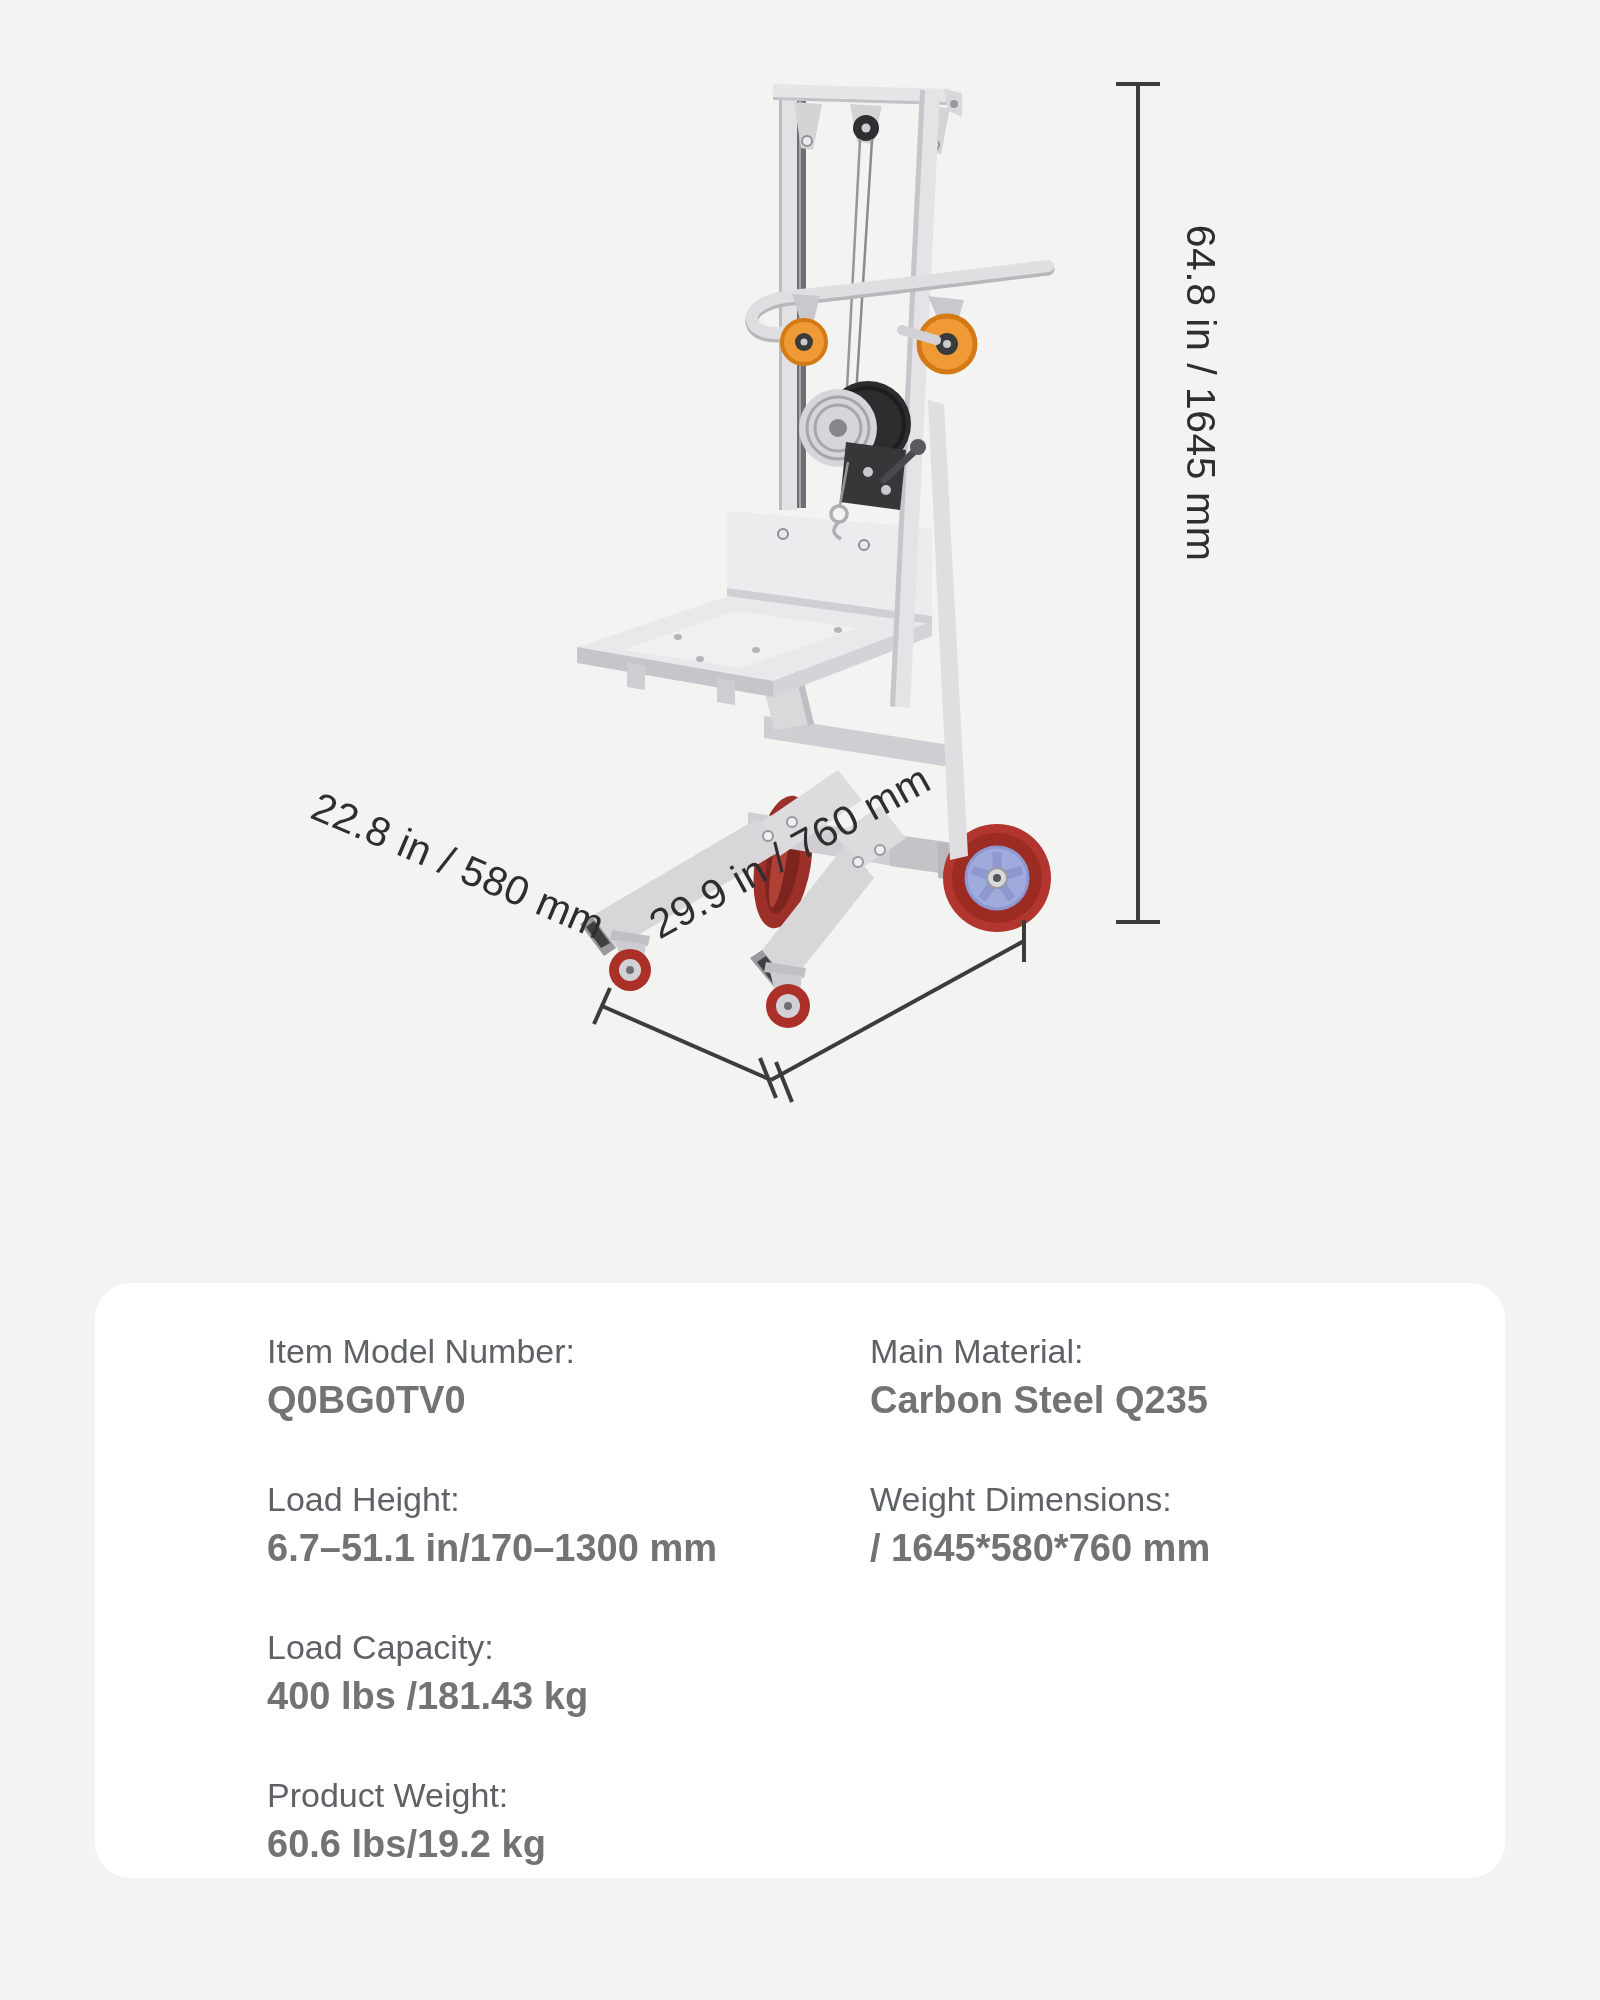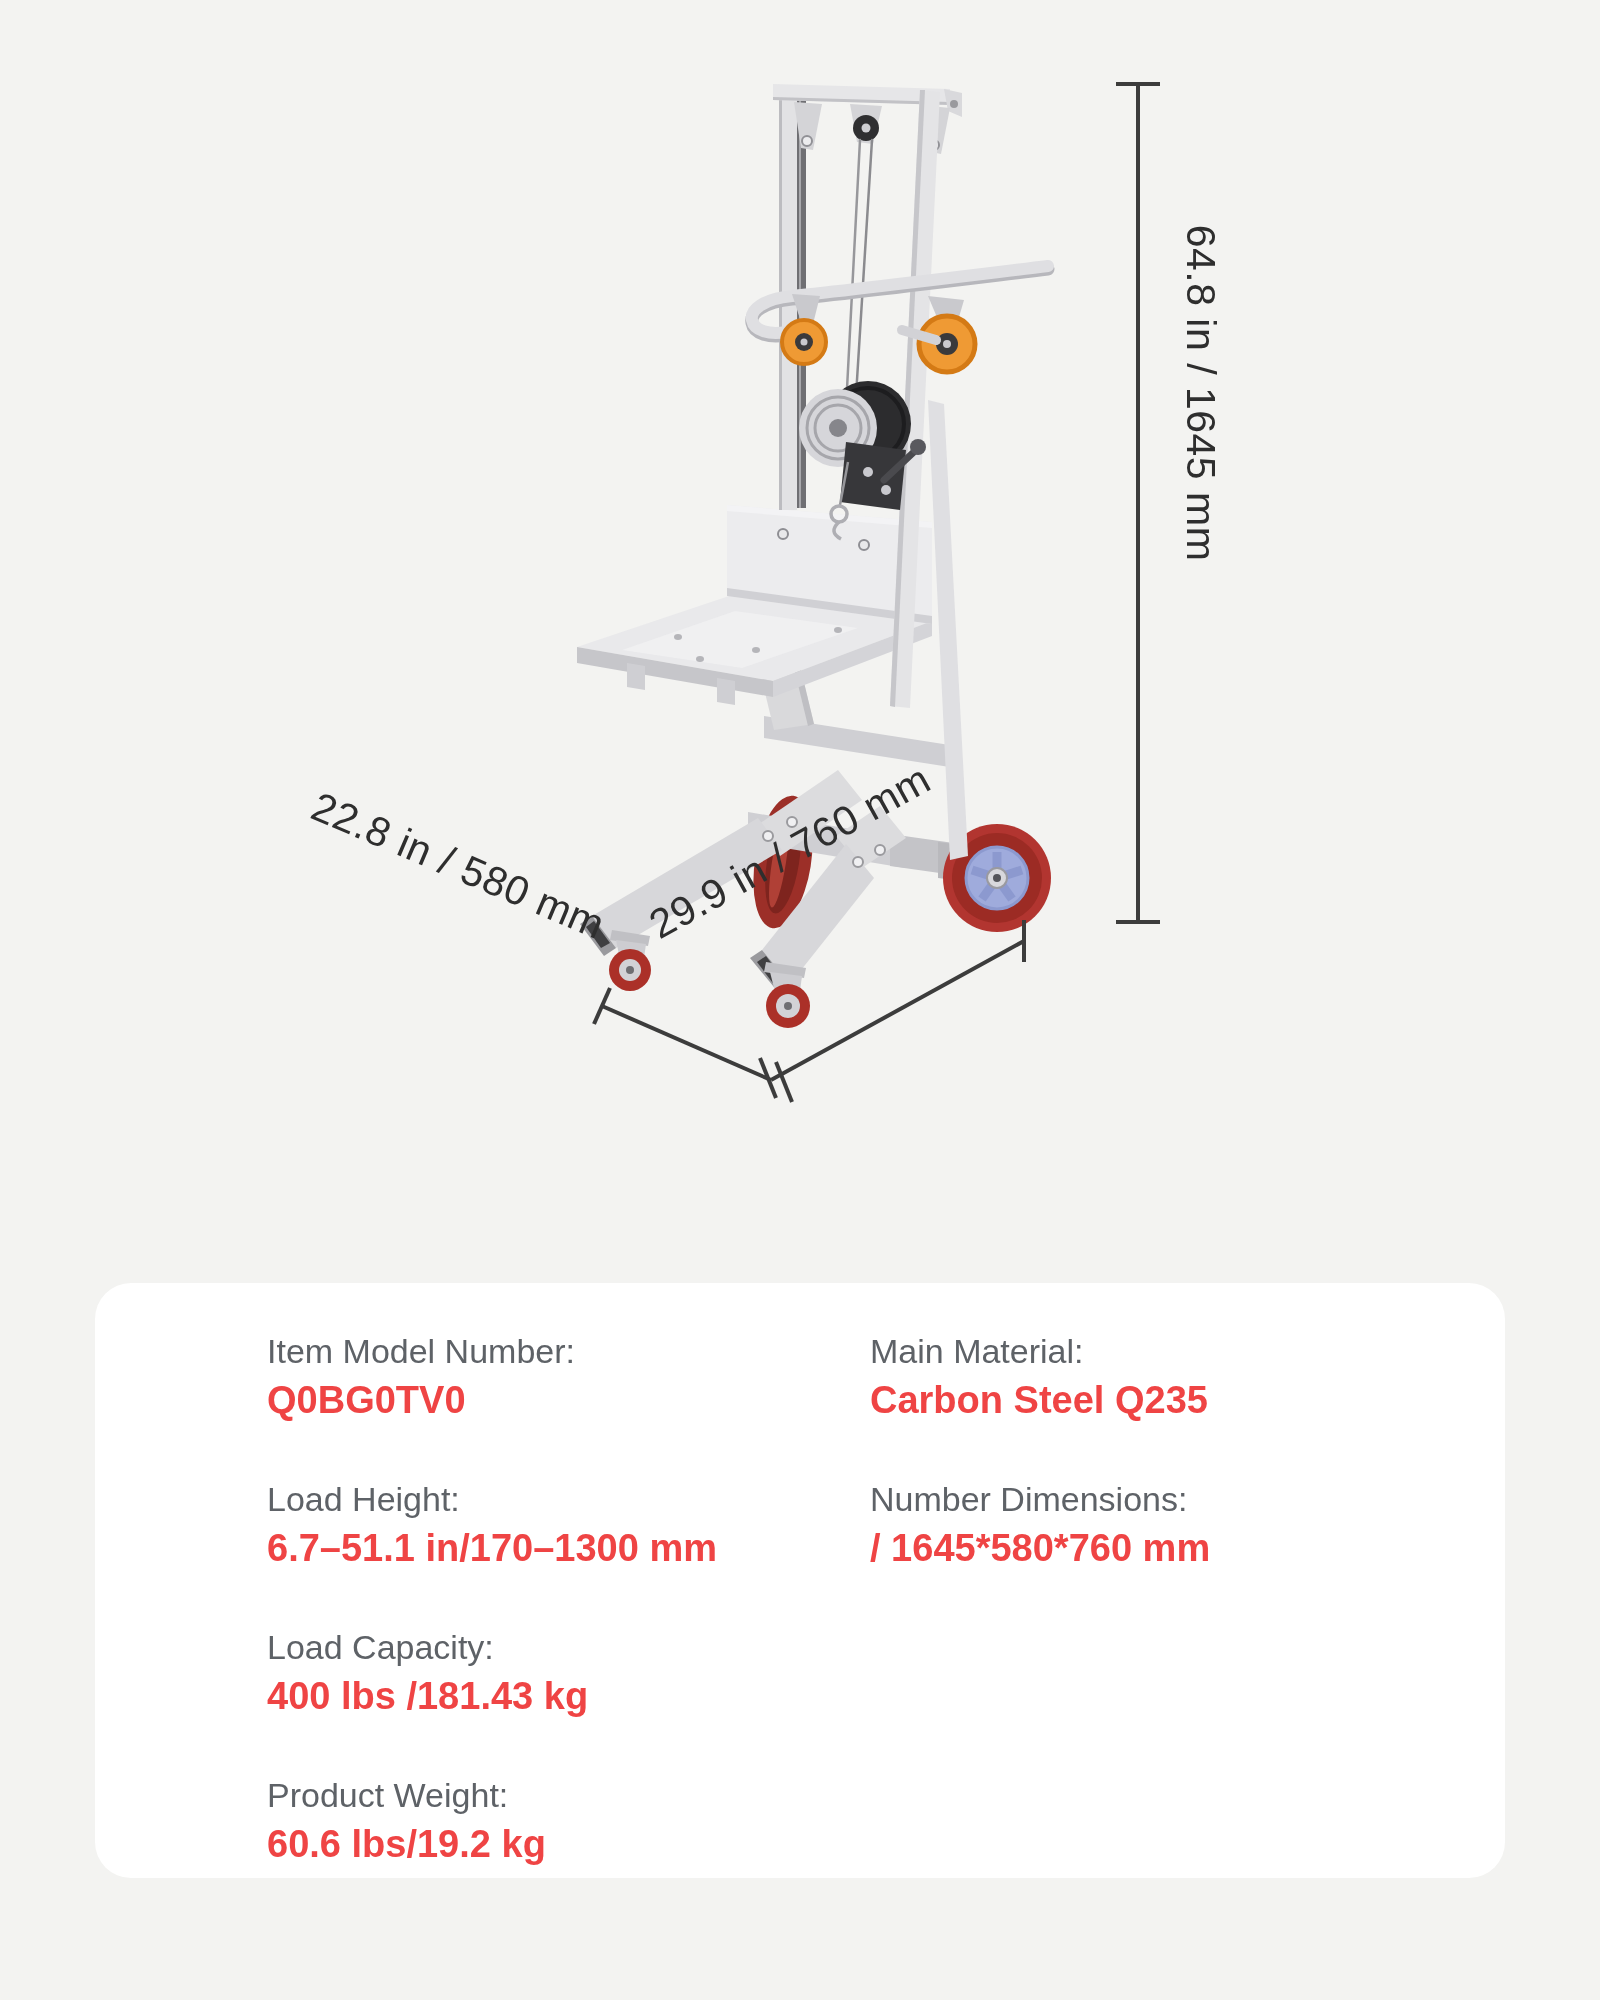--- a/index.html
+++ b/index.html
@@ -21,21 +21,21 @@
     background:#ffffff;border-radius:36px;
   }
   .spec-col{position:absolute;top:46px;}
   .spec-col.left{left:172px;}
   .spec-col.right{left:775px;}
   .spec-item{margin-bottom:52px;}
   .spec-label{
     font-size:34px;line-height:44px;color:#5e6267;font-weight:400;
   }
   .spec-value{
-    font-size:38px;line-height:50px;color:#ef4444;font-weight:700;margin-top:2px;
+    font-size:38px;line-height:50px;color:#737373;font-weight:700;margin-top:2px;
   }
 </style>
 </head>
 <body>
 
 <div class="stage">
 
   <svg class="illustration" width="1600" height="1310" viewBox="0 0 1600 1310">
 
     <g>
@@ -234,19 +234,19 @@
         <div class="spec-value">60.6 lbs/19.2 kg</div>
       </div>
     </div>
 
     <div class="spec-col right">
       <div class="spec-item">
         <div class="spec-label">Main Material:</div>
         <div class="spec-value">Carbon Steel Q235</div>
       </div>
       <div class="spec-item">
-        <div class="spec-label">Number Dimensions:</div>
+        <div class="spec-label">Weight Dimensions:</div>
         <div class="spec-value">/ 1645*580*760 mm</div>
       </div>
     </div>
 
   </div>
 </div>
 
 </body></html>

